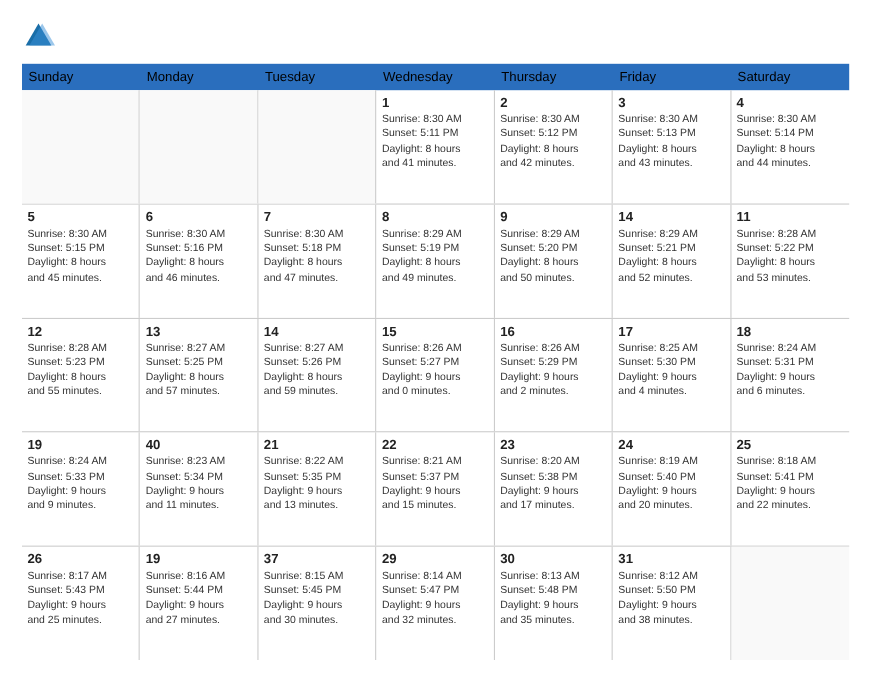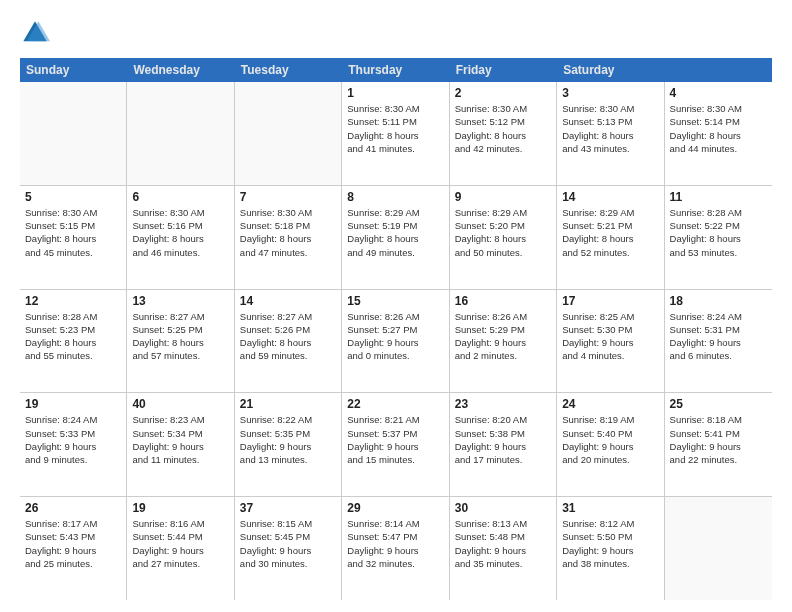--- a/index.html
+++ b/index.html
@@ -64,23 +64,23 @@
       flex: 1;
       display: flex;
       flex-direction: column;
     }
     .cal-header {
       display: grid;
       grid-template-columns: repeat(7, 1fr);
       background: #2a6ebd;
     }
     .cal-header-cell {
-      color: #e5e5e5;
+      color: #000000;
       font-size: 12px;
-      font-weight: bold;
+      font-weight: normal;
       padding: 5px 6px;
       text-align: left;
     }
     .cal-body {
       display: flex;
       flex-direction: column;
       flex: 1;
     }
     .cal-row {
       display: grid;
@@ -135,22 +135,23 @@
     </div>
     <div class="title-section">
       <div class="month-title"></div>
       <div class="location"></div>
     </div>
   </div>
 
   <div class="calendar">
     <div class="cal-header">
     <div class="cal-header-cell">Sunday</div>
+        <div class="cal-header-cell">Monday</div>
+        <div class="cal-header-cell">Tuesday</div>
         <div class="cal-header-cell">Wednesday</div>
-        <div class="cal-header-cell">Tuesday</div>
         <div class="cal-header-cell">Thursday</div>
         <div class="cal-header-cell">Friday</div>
         <div class="cal-header-cell">Saturday</div>
       </div>
     <div class="cal-body">
     <div class="cal-row">
           <div class="cal-cell empty"></div>
           <div class="cal-cell empty"></div>
           <div class="cal-cell empty"></div>
           <div class="cal-cell">

